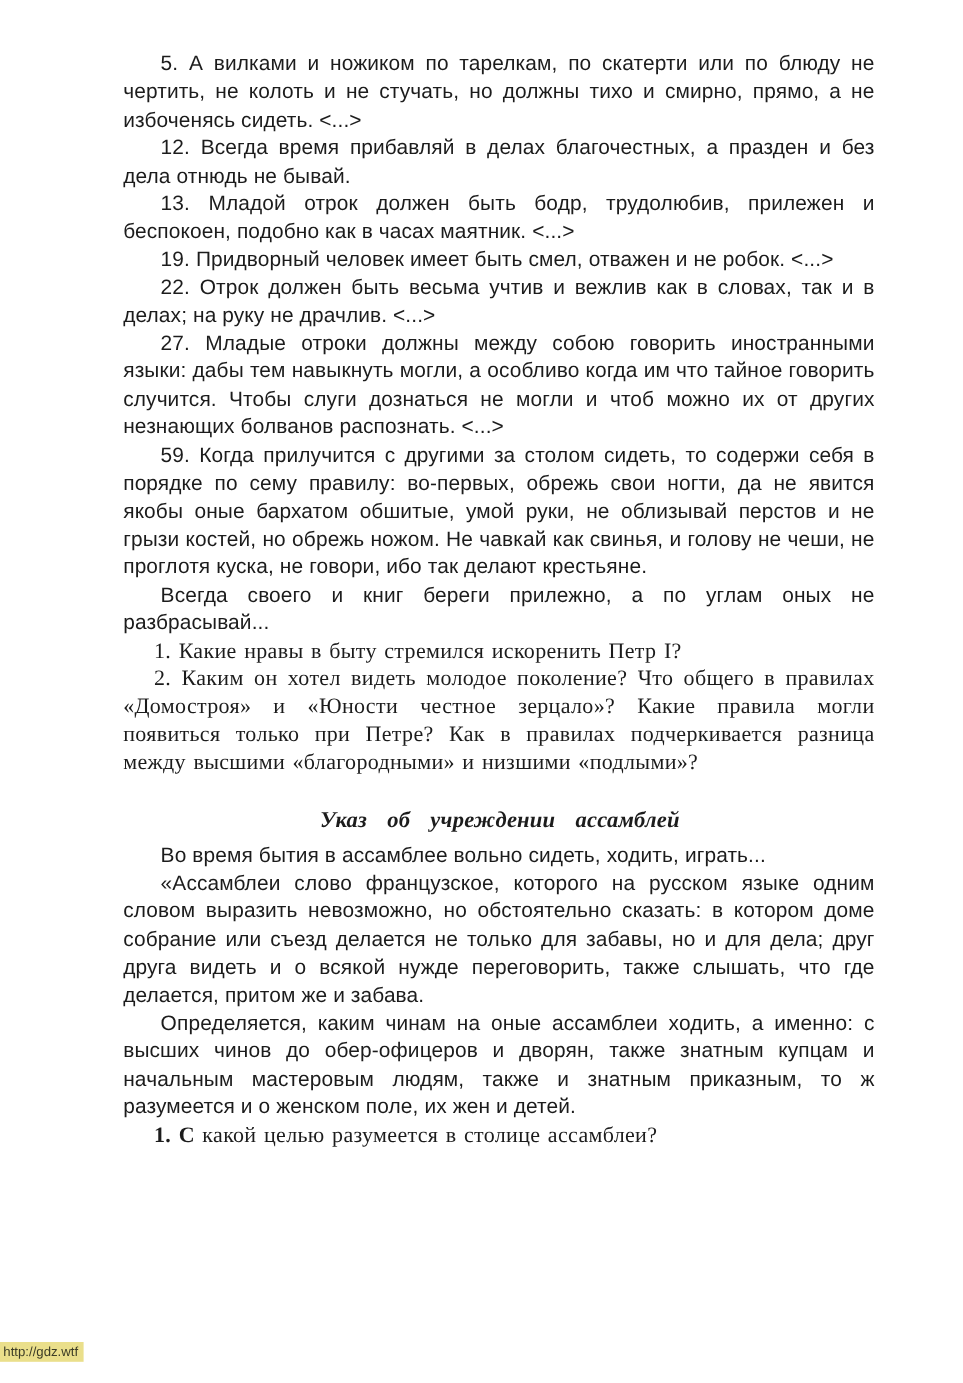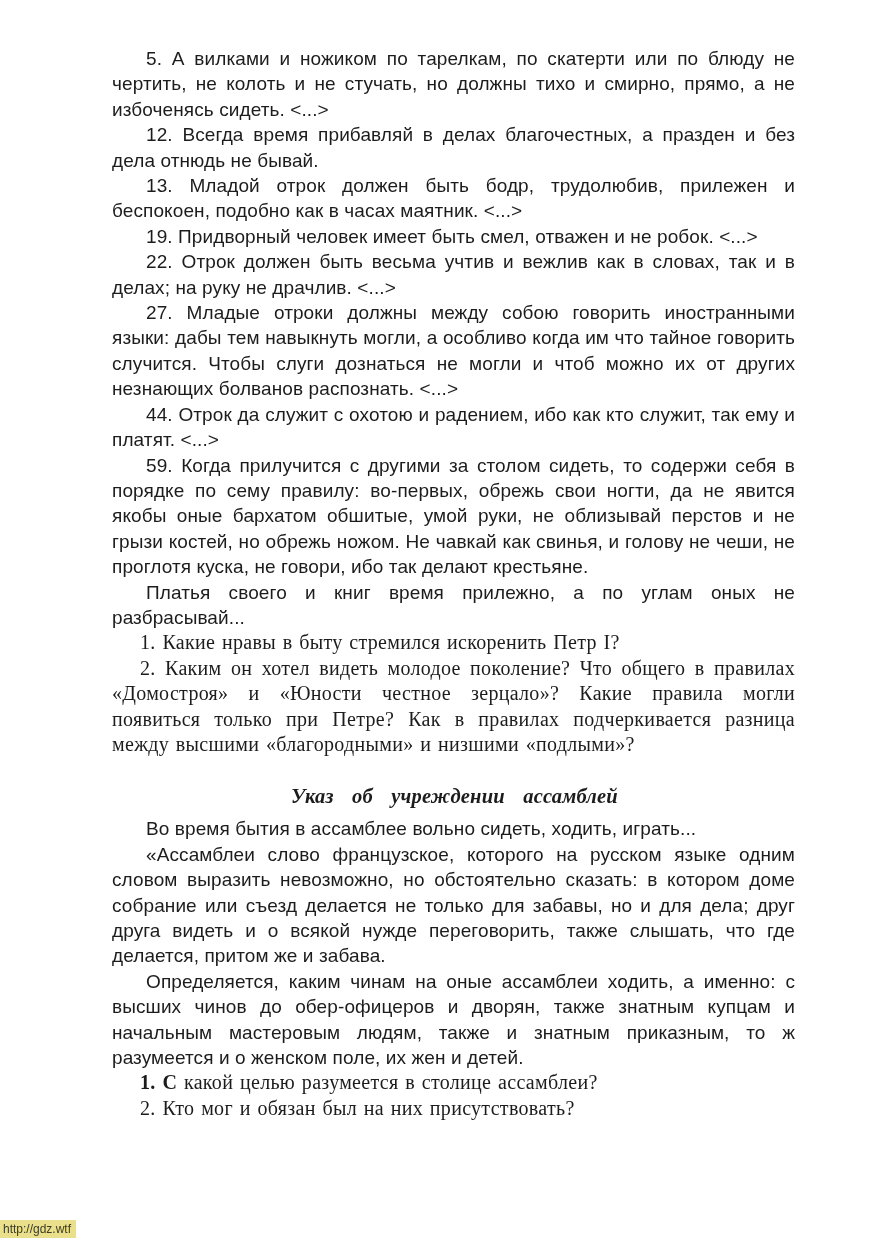--- a/index.html
+++ b/index.html
@@ -71,32 +71,30 @@
 
 <div class="page">
   <div class="content">
 
     <p class="sans">5. А вилками и ножиком по тарелкам, по скатерти или по блюду не чертить, не колоть и не стучать, но должны тихо и смирно, прямо, а не избоченясь сидеть. &lt;...&gt;</p>
     <p class="sans">12. Всегда время прибавляй в делах благочестных, а празден и без дела отнюдь не бывай.</p>
     <p class="sans">13. Младой отрок должен быть бодр, трудолюбив, прилежен и беспокоен, подобно как в часах маятник. &lt;...&gt;</p>
     <p class="sans">19. Придворный человек имеет быть смел, отважен и не робок. &lt;...&gt;</p>
     <p class="sans">22. Отрок должен быть весьма учтив и вежлив как в словах, так и в делах; на руку не драчлив. &lt;...&gt;</p>
     <p class="sans">27. Младые отроки должны между собою говорить иностранными языки: дабы тем навыкнуть могли, а особливо когда им что тайное говорить случится. Чтобы слуги дознаться не могли и чтоб можно их от других незнающих болванов распознать. &lt;...&gt;</p>
-    <p class="sans">44. Отрок да служит с охотою и радением, ибо как кто служит, так ему и платят. &lt;...&gt;</p>
     <p class="sans">59. Когда прилучится с другими за столом сидеть, то содержи себя в порядке по сему правилу: во-первых, обрежь свои ногти, да не явится якобы оные бархатом обшитые, умой руки, не облизывай перстов и не грызи костей, но обрежь ножом. Не чавкай как свинья, и голову не чеши, не проглотя куска, не говори, ибо так делают крестьяне.</p>
-    <p class="sans">Платья своего и книг время прилежно, а по углам оных не разбрасывай...</p>
+    <p class="sans">Всегда своего и книг береги прилежно, а по углам оных не разбрасывай...</p>
 
     <p class="serif-q">1. Какие нравы в быту стремился искоренить Петр I?</p>
     <p class="serif-q">2. Каким он хотел видеть молодое поколение? Что общего в правилах «Домостроя» и «Юности честное зерцало»? Какие правила могли появиться только при Петре? Как в правилах подчеркивается разница между высшими «благородными» и низшими «подлыми»?</p>
 
     <h3 class="decree-heading">Указ об учреждении ассамблей</h3>
 
     <p class="sans">Во время бытия в ассамблее вольно сидеть, ходить, играть...</p>
     <p class="sans">«Ассамблеи слово французское, которого на русском языке одним словом выразить невозможно, но обстоятельно сказать: в котором доме собрание или съезд делается не только для забавы, но и для дела; друг друга видеть и о всякой нужде переговорить, также слышать, что где делается, притом же и забава.</p>
     <p class="sans">Определяется, каким чинам на оные ассамблеи ходить, а именно: с высших чинов до обер-офицеров и дворян, также знатным купцам и начальным мастеровым людям, также и знатным приказным, то ж разумеется и о женском поле, их жен и детей.</p>
 
     <p class="serif-q"><b>1. С</b><span> какой целью разумеется в столице ассамблеи?</span></p>
-    <p class="serif-q"><b></b><span>2. Кто мог и обязан был на них присутствовать?</span></p>
 
   </div>
 
   <div class="watermark">http://gdz.wtf</div>
 </div>
 
 </body></html>

